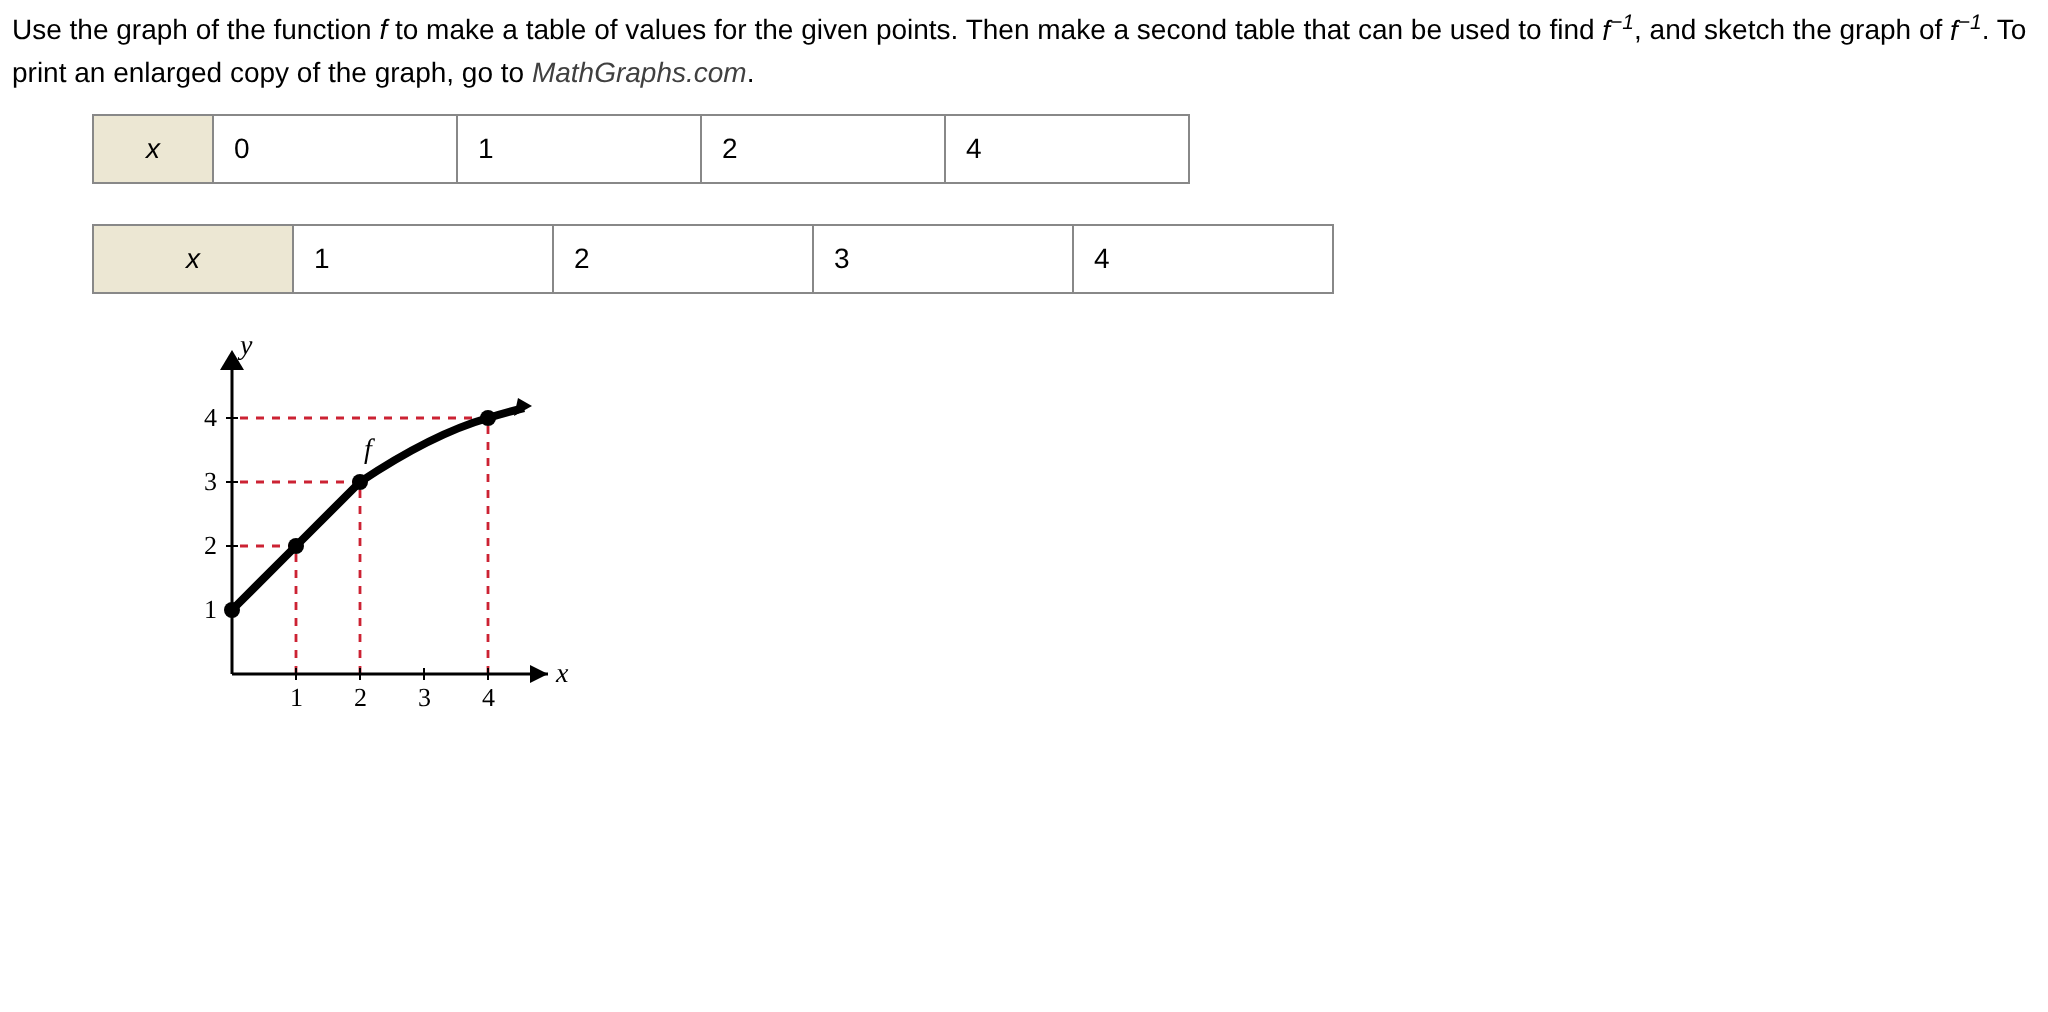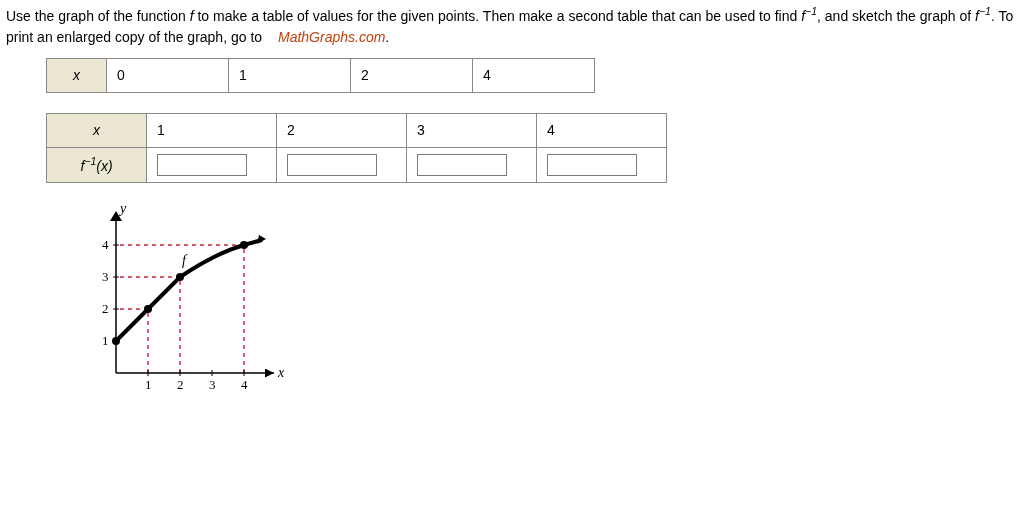--- a/index.html
+++ b/index.html
@@ -10,23 +10,22 @@
     margin: 0;
     padding: 4px 6px;
     background: #fff;
     width: 1024px;
   }
   .prompt {
     line-height: 1.5;
     margin-bottom: 10px;
   }
   .link {
-    color: #c2410c;
+    color: #404040;
     font-style: italic;
-    margin-left: 12px;
   }
   sup { font-size: 0.75em; }
   table.data {
     border-collapse: collapse;
     margin: 6px 0 20px 40px;
   }
   table.data td, table.data th {
     border: 1px solid #888;
     padding: 6px 10px;
     text-align: left;
@@ -81,29 +80,20 @@
 
 <table class="data t2">
   <tbody>
       <tr>
     <th class="hdr">x</th>
     <td class="val">1</td>
     <td class="val">2</td>
     <td class="val">3</td>
     <td class="val">4</td>
   </tr>
-  <tr>
-    <th class="hdr">
-      <span style="font-style:italic"><span>f</span><sup>−1</sup><span>(x)</span></span>
-    </th>
-    <td class="val"><input class="cell" style=""></td>
-    <td class="val"><input class="cell" style=""></td>
-    <td class="val"><input class="cell" style=""></td>
-    <td class="val"><input class="cell" style=""></td>
-  </tr>
 </tbody>
   </table>
 
 <div class="graph-wrap">
   <svg viewBox="0 0 200 200" width="200" height="200">
 
     <defs>
       <marker id="arrowR" markerWidth="8" markerHeight="8" refX="6" refY="3" orient="auto">
         <path d="M0,0 L6,3 L0,6 Z" fill="#000"></path>
       </marker>

